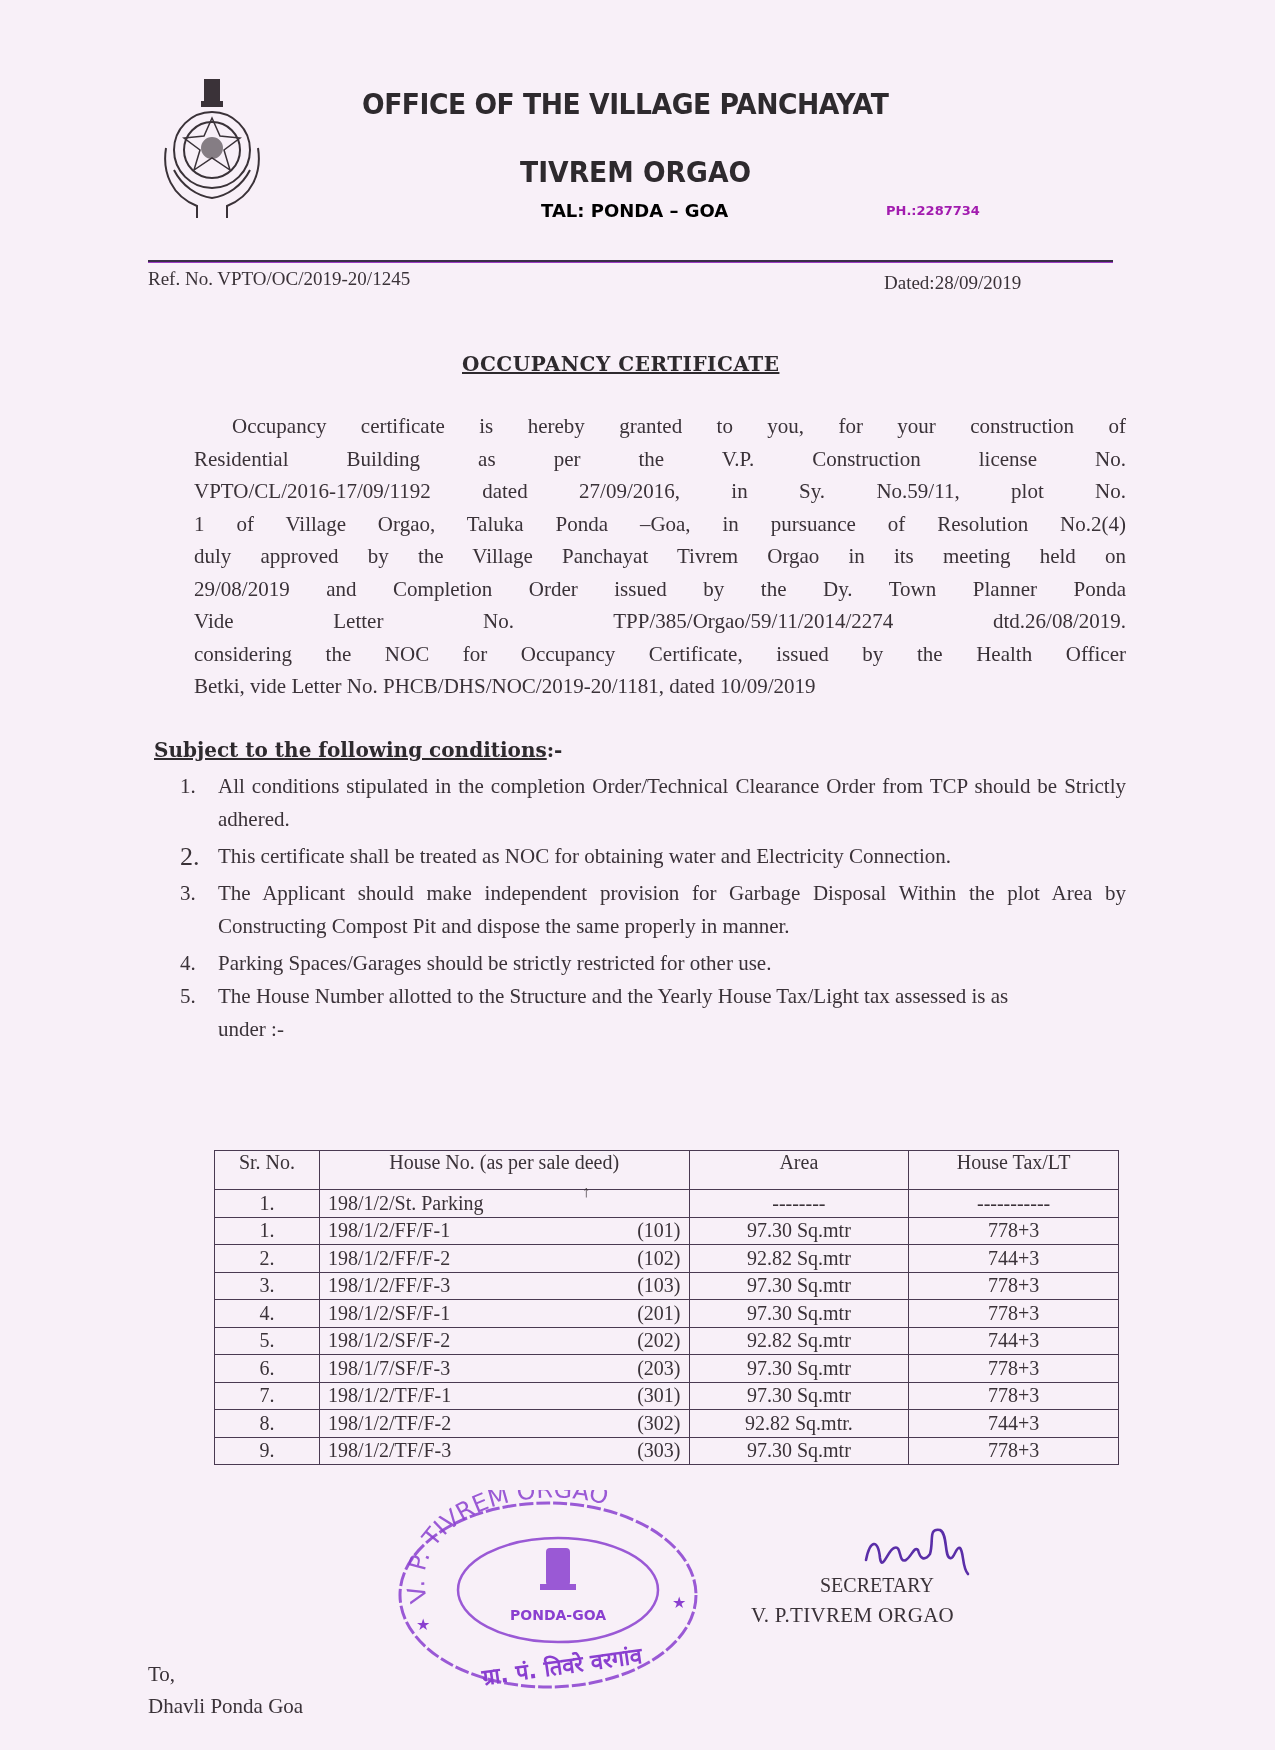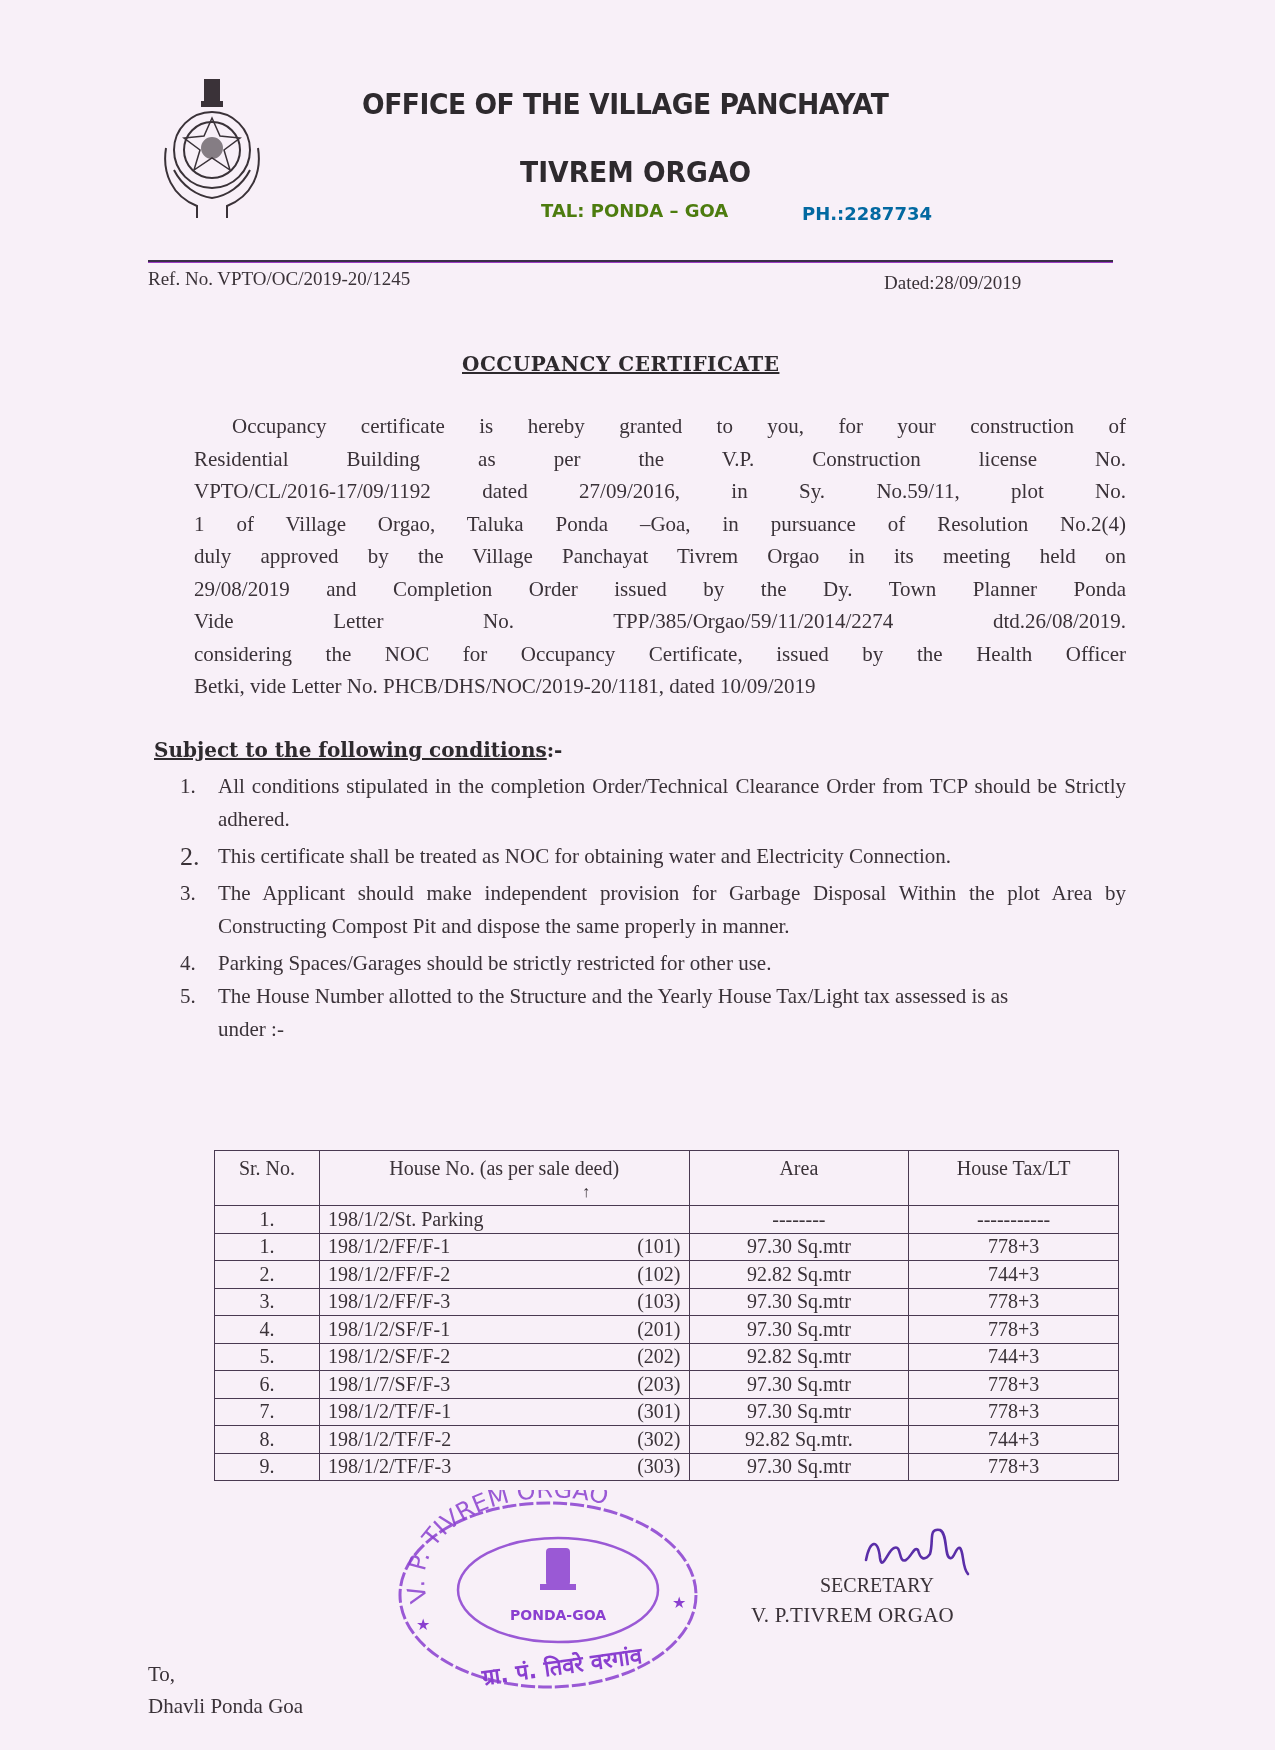--- a/index.html
+++ b/index.html
@@ -22,26 +22,26 @@
     }
     .hdr-sub {
       position: absolute; left: 520px; top: 156px;
       font-family: "DejaVu Sans", "Liberation Sans", sans-serif;
       font-weight: bold; font-size: 28px; color: #2e2a2e;
       transform: scaleX(0.95); transform-origin: left;
     }
     .hdr-tal {
       position: absolute; left: 541px; top: 200px;
       font-family: "DejaVu Sans", "Liberation Sans", sans-serif;
-      font-weight: bold; font-size: 18px; color: #4d7c0f;
+      font-weight: bold; font-size: 18px; color: #000000;
     }
     .hdr-ph {
-      position: absolute; left: 802px; top: 203px;
+      position: absolute; left: 886px; top: 203px;
       font-family: "DejaVu Sans", "Liberation Sans", sans-serif;
-      font-weight: bold; font-size: 18px; color: #0369a1;
+      font-weight: bold; font-size: 13px; color: #a21caf;
     }
     .hdr-rule {
       position: absolute; left: 148px; top: 260px; width: 965px; height: 3px;
       background: #3a2d48; border-bottom: 1px solid #9b3bc4;
     }
     .ref {
       position: absolute; left: 148px; top: 268px; font-size: 19px;
       font-family: "Liberation Serif", serif;
       text-align: center;
     }
@@ -83,21 +83,21 @@
     
     .tbl {
       position: absolute; left: 214px; top: 1150px; width: 905px;
       border-collapse: collapse; font-family: "Liberation Serif", serif;
       font-size: 20px; color: #3a3238;
     }
     .tbl th, .tbl td {
       border: 1.5px solid #4a3a52; padding: 0 8px; height: 27.5px;
       font-weight: normal; vertical-align: middle;
     }
-    .tbl th { height: 55px; vertical-align: top; padding-top: 6px; }
+    .tbl th { height: 39px; vertical-align: top; }
     .tbl .c-sr { width: 105px; text-align: center; }
     .tbl .c-house { width: 370px; }
     .tbl .c-area { width: 220px; text-align: center; }
     .tbl .c-tax { width: 210px; text-align: center; }
     .tbl th.c-house { text-align: center; position: relative; }
     .house-wrap { display: flex; justify-content: space-between; }
     .arrow { position: absolute; left: 262px; top: 32px; font-size: 16px; font-weight: bold; }
 
     
     .stamp { position: absolute; left: 388px; top: 1490px; width: 320px; height: 210px; }

